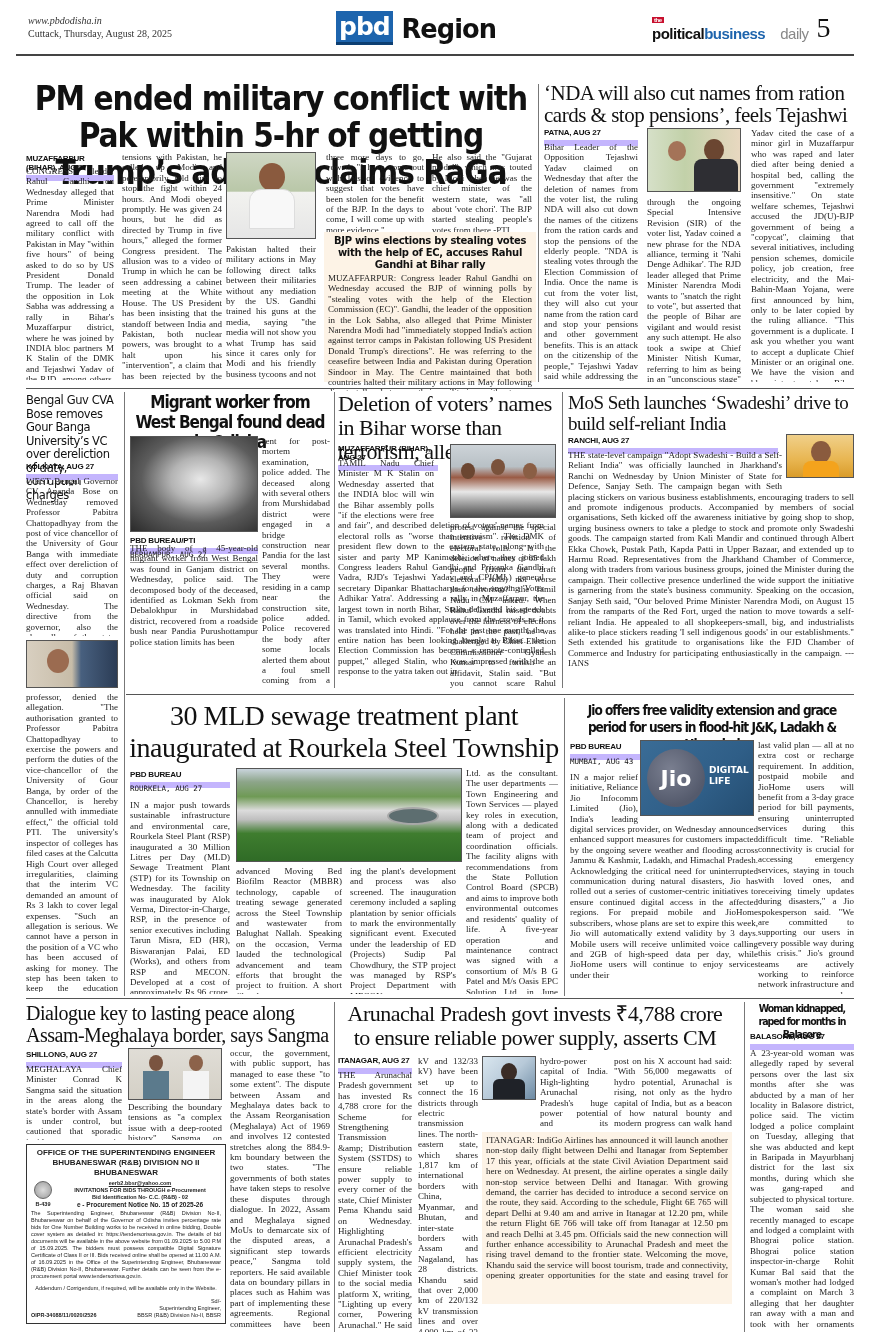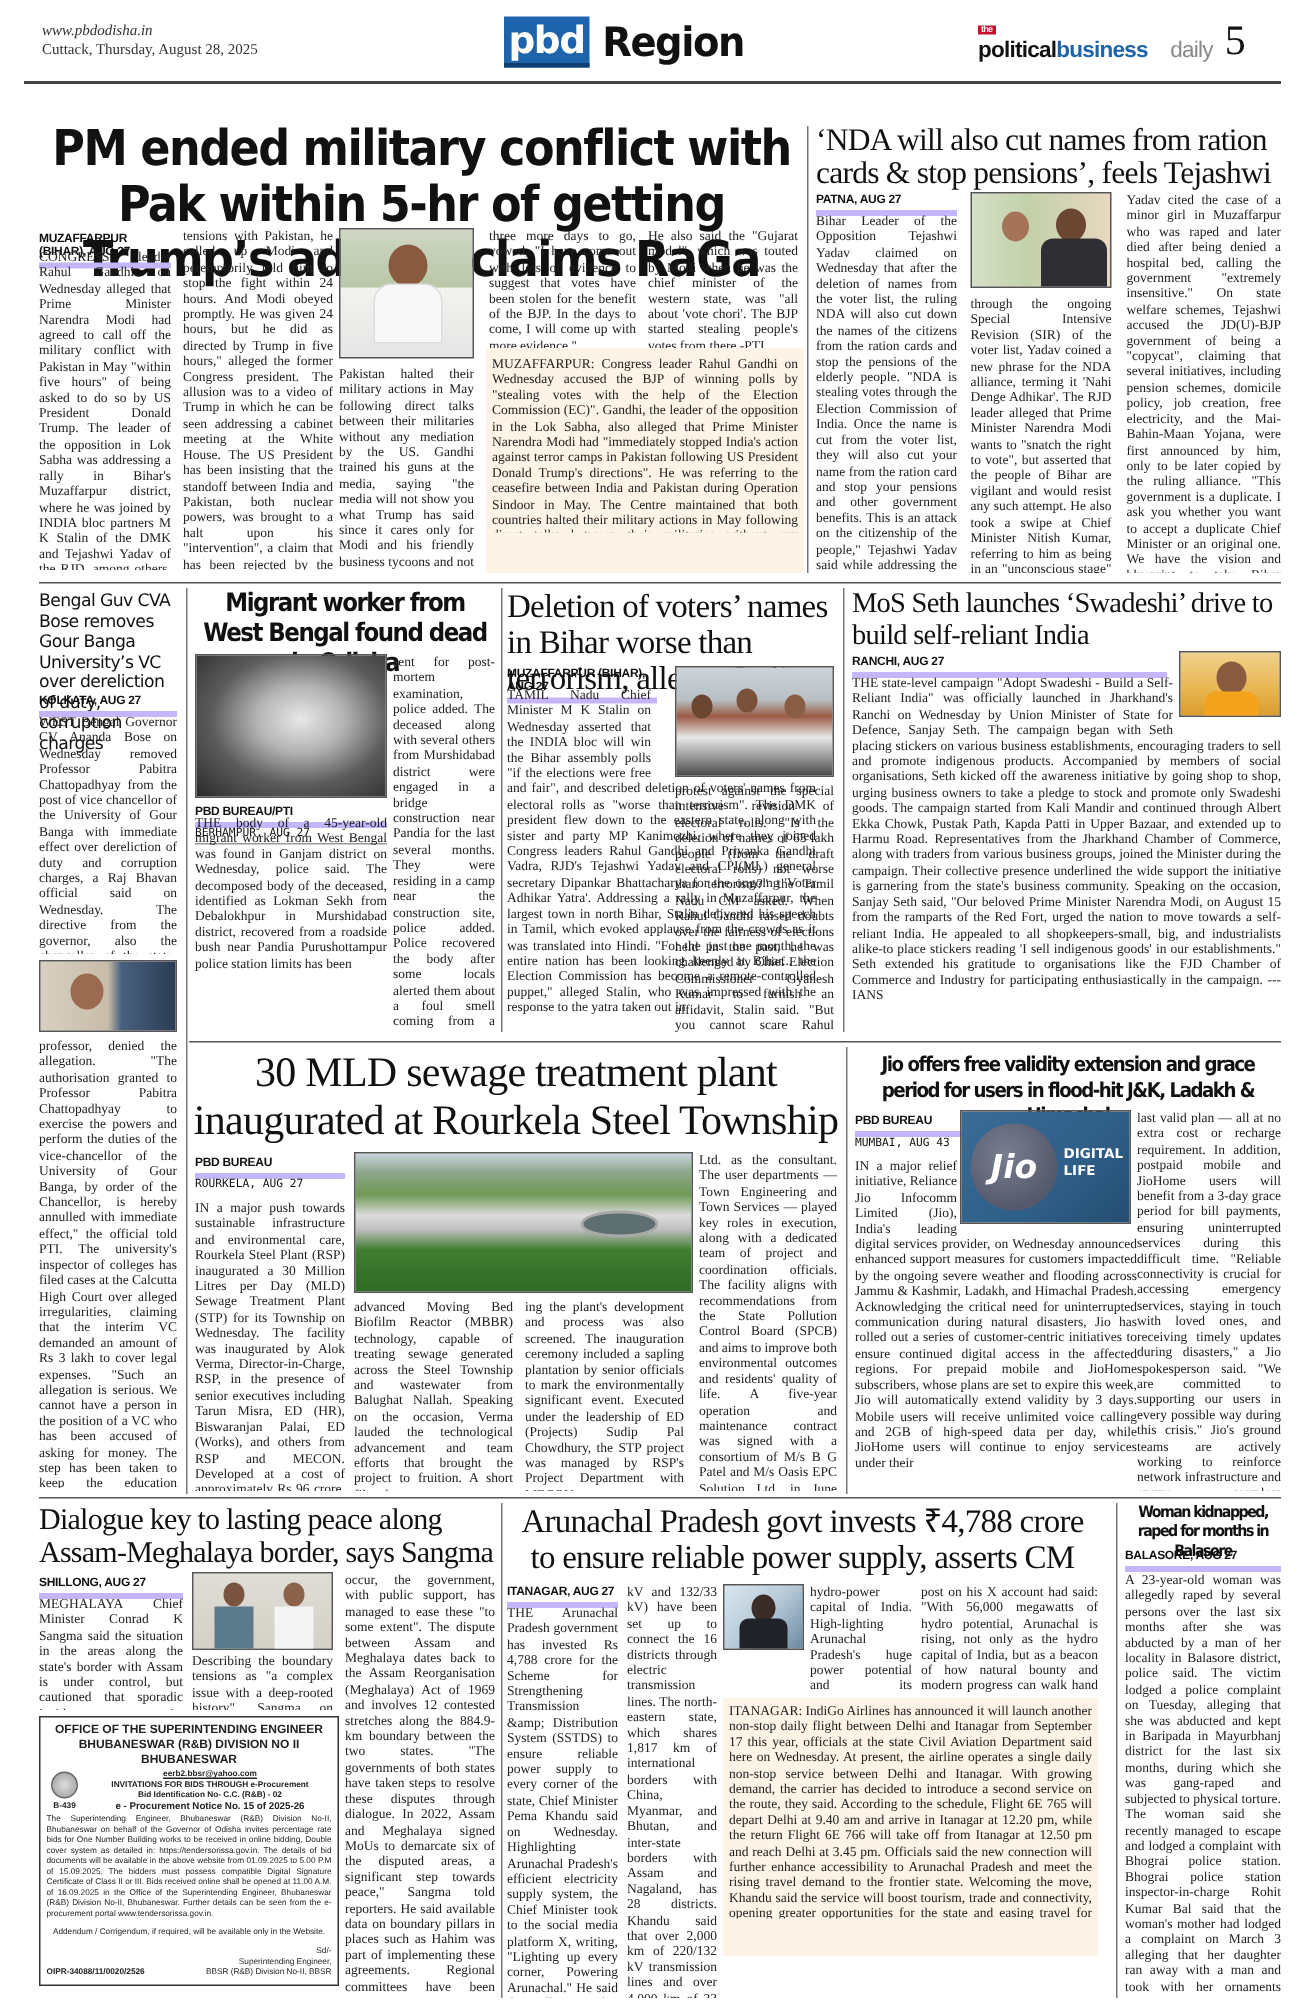--- a/index.html
+++ b/index.html
@@ -14,21 +14,21 @@
   .brand { font-family: "Liberation Sans", sans-serif; font-weight: bold; font-size: 15px; color: #111; letter-spacing: -0.5px; position: relative; padding-top: 6px; }
   .brand .the { position: absolute; left: 0; top: -2px; background: #c8102e; color: #fff; font-size: 6px; padding: 0 2px; }
   .brand .biz { color: #1d64ad; }
   .brand .daily { color: #888; font-weight: normal; margin-left: 15px; }
   .page-no { font-family: "Liberation Serif", serif; font-size: 28px; color: #111; line-height: 28px; }
   .mast-rule { left: 16px; top: 54px; width: 838px; height: 2px; background: #444; }
   .hr { background: #777; height: 1px; }
   .vr { background: #777; width: 1px; }
   .hl-sans { font-family: "DejaVu Sans Condensed", "DejaVu Sans", sans-serif; font-weight: bold; color: #111; letter-spacing: -1px; }
   .hl-serif { font-family: "Liberation Serif", serif; color: #111; letter-spacing: -0.5px; }
-  .dateline { font-family: "Liberation Sans", sans-serif; font-weight: bold; font-size: 8px; color: #111; border-bottom: 4px solid #c4b5fd; padding-bottom: 3px; letter-spacing: -0.2px; }
+  .dateline { font-family: "Liberation Sans", sans-serif; font-weight: bold; font-size: 8px; color: #111; border-bottom: 6px solid #c4b5fd; padding-bottom: 3px; letter-spacing: -0.2px; }
   .body { font-size: 9px; line-height: 10.4px; text-align: justify; color: #222; hyphens: auto; overflow: hidden; }
   .body p { text-indent: 10px; }
   .body p:first-child { text-indent: 0; }
   .photo { border: 1px solid #555; overflow: hidden; }
   .shade { background: #fdf3e6; }
   .sub-hl { font-family: "DejaVu Sans", sans-serif; font-weight: bold; color: #111; font-size: 10px; line-height: 12px; text-align: center; letter-spacing: -0.3px; }
   .ad { border: 1px solid #333; font-family: "Liberation Sans", sans-serif; color: #222; }
   .ad .t1 { font-weight: bold; font-size: 8px; text-align: center; line-height: 10px; }
   .ad .sm { font-size: 5.5px; line-height: 7px; }
 </style>
@@ -66,20 +66,21 @@
 <div class="abs body" style="left:226px;top:244px;width:90px;height:136px;">
     <p>Pakistan halted their military actions in May following direct talks between their militaries without any mediation by the US. Gandhi trained his guns at the media, saying "the media will not show you what Trump has said since it cares only for Modi and his friendly business tycoons and not people like me, Stalin or Tejashwi". The Congress leader, whose fortnight-long yatra against special intensive revision of electoral rolls in Bihar has</p>
   </div>
 <div class="abs body" style="left:326px;top:152px;width:98px;height:80px;">
     <p>three more days to go, vowed, "I have come out with lots of evidence to suggest that votes have been stolen for the benefit of the BJP. In the days to come, I will come up with more evidence."</p>
   </div>
 <div class="abs body" style="left:432px;top:152px;width:100px;height:80px;">
     <p>He also said the "Gujarat model", which was touted by Modi when he was the chief minister of the western state, was "all about 'vote chori'. The BJP started stealing people's votes from there.-PTI</p>
   </div>
 <div class="abs shade" style="left:324px;top:232px;width:212px;height:150px;padding:3px 4px;">
+  <div class="sub-hl">BJP wins elections by stealing votes with the help of EC, accuses Rahul Gandhi at Bihar rally</div>
   <div class="body" style="margin-top:2px;height:118px;">MUZAFFARPUR: Congress leader Rahul Gandhi on Wednesday accused the BJP of winning polls by "stealing votes with the help of the Election Commission (EC)". Gandhi, the leader of the opposition in the Lok Sabha, also alleged that Prime Minister Narendra Modi had "immediately stopped India's action against terror camps in Pakistan following US President Donald Trump's directions". He was referring to the ceasefire between India and Pakistan during Operation Sindoor in May. The Centre maintained that both countries halted their military actions in May following direct talks between their militaries without any mediation by the US. "Gujarat model is about 'vote chori'. The BJP started stealing people's votes from there. The BJP wins polls by stealing votes with the help of the EC. ---- PTI</div>
 </div>
 
 <div class="abs vr" style="left:538px;top:84px;height:298px;"></div>
 
 <div class="abs hl-serif" style="left:544px;top:82px;width:310px;font-size:21px;line-height:22px;">‘NDA will also cut names from ration cards &amp; stop pensions’, feels Tejashwi</div>
 <div class="abs dateline" style="left:544px;top:128px;width:94px;">PATNA, AUG 27</div>
 <div class="abs body" style="left:544px;top:142px;width:94px;height:240px;">
     <p>Bihar Leader of the Opposition Tejashwi Yadav claimed on Wednesday that after the deletion of names from the voter list, the ruling NDA will also cut down the names of the citizens from the ration cards and stop the pensions of the elderly people. "NDA is stealing votes through the Election Commission of India. Once the name is cut from the voter list, they will also cut your name from the ration card and stop your pensions and other government benefits. This is an attack on the citizenship of the people," Tejashwi Yadav said while addressing the Voter Adhikar Yatra in Gaighat, Muzaffarpur. Acc-using the ruling NDA of "stealing votes"</p>
   </div>
@@ -164,21 +165,21 @@
 <div class="abs body" style="left:466px;top:768px;width:92px;height:226px;">
     <p>Ltd. as the consultant. The user departments — Town Engineering and Town Services — played key roles in execution, along with a dedicated team of project and coordination officials. The facility aligns with recommendations from the State Pollution Control Board (SPCB) and aims to improve both environmental outcomes and residents' quality of life. A five-year operation and maintenance contract was signed with a consortium of M/s B G Patel and M/s Oasis EPC Solution Ltd. in June 2023. This milestone reinforces RSP's commitment to eco-friendly development and modern urban services.</p>
   </div>
 
 <div class="abs vr" style="left:564px;top:698px;height:298px;"></div>
 
 <div class="abs hl-sans" style="left:570px;top:702px;width:284px;font-size:13.5px;line-height:17px;text-align:center;">Jio offers free validity extension and grace period for users in flood-hit J&amp;K, Ladakh &amp; Himachal</div>
 <div class="abs dateline" style="left:570px;top:742px;width:76px;">PBD BUREAU</div>
 <div class="abs" style="left:570px;top:757px;width:76px;font-family:'DejaVu Sans Mono',monospace;font-size:7.5px;color:#111;">MUMBAI, AUG 43</div>
 <div class="abs photo" style="left:640px;top:740px;width:114px;height:76px;background:linear-gradient(135deg,#3a6c96 0%,#2f5e87 60%,#244d71 100%);">
-  <div style="position:absolute;left:6px;top:8px;width:58px;height:58px;border-radius:50%;background:radial-gradient(circle at 40% 35%,#7a7f90 0%,#545a6c 70%);display:flex;align-items:center;justify-content:center;font-style:italic;">
+  <div style="position:absolute;left:6px;top:8px;width:58px;height:58px;border-radius:50%;background:radial-gradient(circle at 40% 35%,#7a7f90 0%,#545a6c 70%);display:flex;align-items:center;justify-content:center;">
     <span style="font-family:'DejaVu Sans',sans-serif;font-weight:bold;font-size:22px;color:#fff;">Jio</span>
   </div>
   <div style="position:absolute;left:68px;top:24px;font-family:'DejaVu Sans',sans-serif;font-weight:bold;font-size:9px;line-height:11px;color:#fff;">
     <div>DIGITAL</div>
     <div>LIFE</div>
   </div>
 </div>
 <div class="abs body" style="left:570px;top:772px;width:188px;height:222px;"><span style="float:right;width:120px;height:46px;"></span><span>IN a major relief initiative, Reliance Jio Infocomm Limited (Jio), India's leading digital services provider, on Wednesday announced enhanced support measures for customers impacted by the ongoing severe weather and flooding across Jammu &amp; Kashmir, Ladakh, and Himachal Pradesh. Acknowledging the critical need for uninterrupted communication during natural disasters, Jio has rolled out a series of customer-centric initiatives to ensure continued digital access in the affected regions. For prepaid mobile and JioHome subscribers, whose plans are set to expire this week, Jio will automatically extend validity by 3 days. Mobile users will receive unlimited voice calling and 2GB of high-speed data per day, while JioHome users will continue to enjoy services under their</span></div>
 <div class="abs body" style="left:758px;top:740px;width:96px;height:254px;">
     <p>last valid plan — all at no extra cost or recharge requirement. In addition, postpaid mobile and JioHome users will benefit from a 3-day grace period for bill payments, ensuring uninterrupted services during this difficult time. "Reliable connectivity is crucial for accessing emergency services, staying in touch with loved ones, and receiving timely updates during disasters," a Jio spokesperson said. "We are committed to supporting our users in every possible way during this crisis." Jio's ground teams are actively working to reinforce network infrastructure and ensure seamless connectivity, even in the most challenging terrains and conditions. These initiatives reaffirm Jio's commitment to a digitally empowered India, especially in times of adversity, and align with the company's broader vision of inclusive and resilient digital connectivity across the nation.</p>

